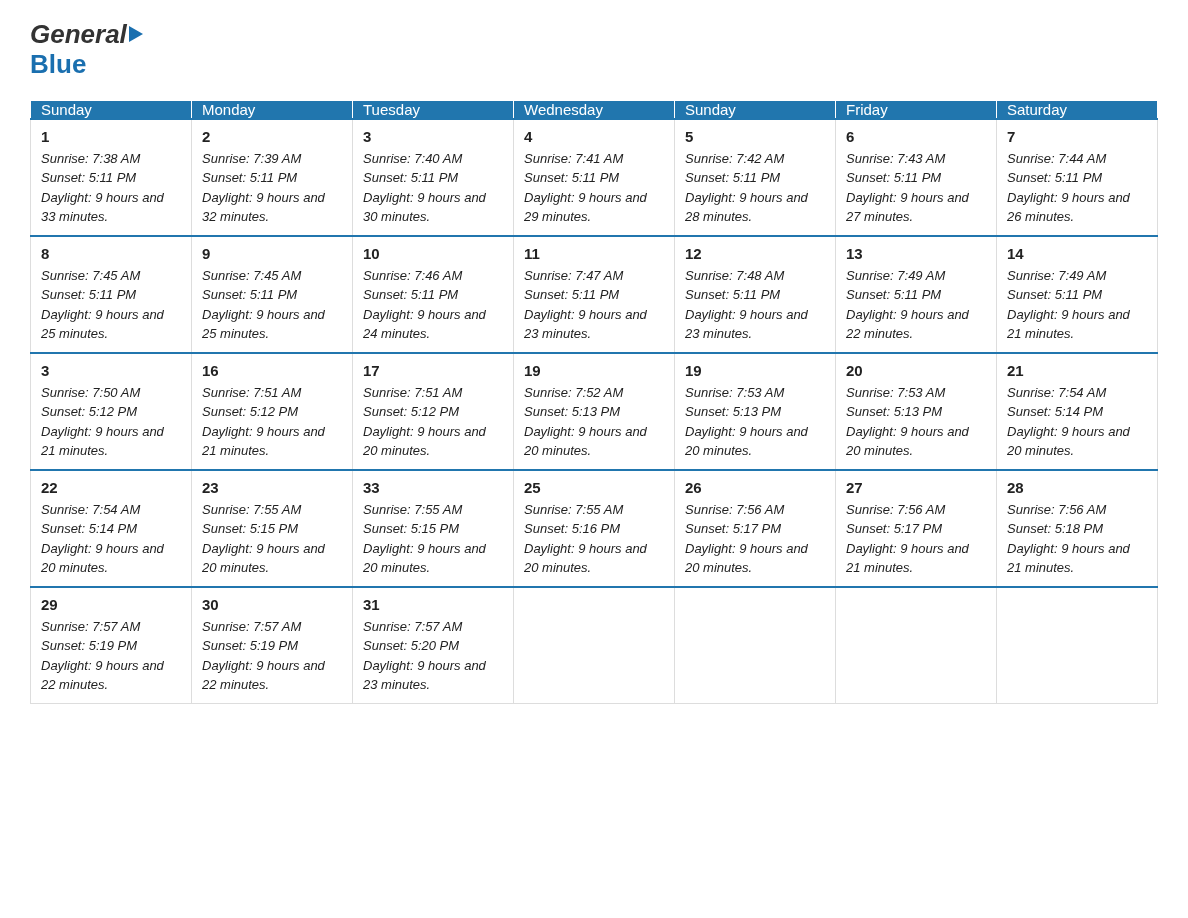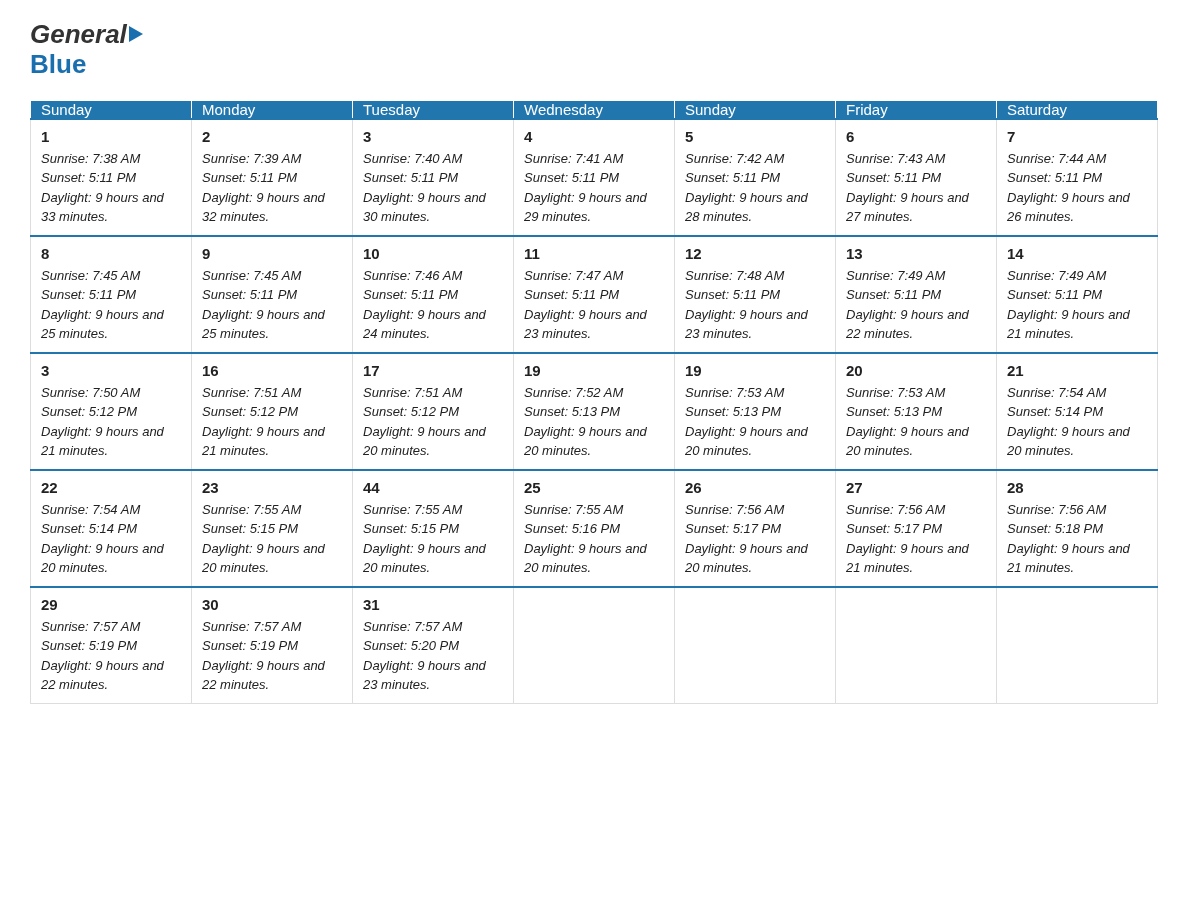--- a/index.html
+++ b/index.html
@@ -197,21 +197,21 @@
       <tr>
         <td>
           <div class="day-num">22</div>
           <div class="day-info">Sunrise: 7:54 AM<br>Sunset: 5:14 PM<br>Daylight: 9 hours and 20 minutes.</div>
         </td>
         <td>
           <div class="day-num">23</div>
           <div class="day-info">Sunrise: 7:55 AM<br>Sunset: 5:15 PM<br>Daylight: 9 hours and 20 minutes.</div>
         </td>
         <td>
-          <div class="day-num">44</div>
+          <div class="day-num">33</div>
           <div class="day-info">Sunrise: 7:55 AM<br>Sunset: 5:15 PM<br>Daylight: 9 hours and 20 minutes.</div>
         </td>
         <td>
           <div class="day-num">25</div>
           <div class="day-info">Sunrise: 7:55 AM<br>Sunset: 5:16 PM<br>Daylight: 9 hours and 20 minutes.</div>
         </td>
         <td>
           <div class="day-num">26</div>
           <div class="day-info">Sunrise: 7:56 AM<br>Sunset: 5:17 PM<br>Daylight: 9 hours and 20 minutes.</div>
         </td>

